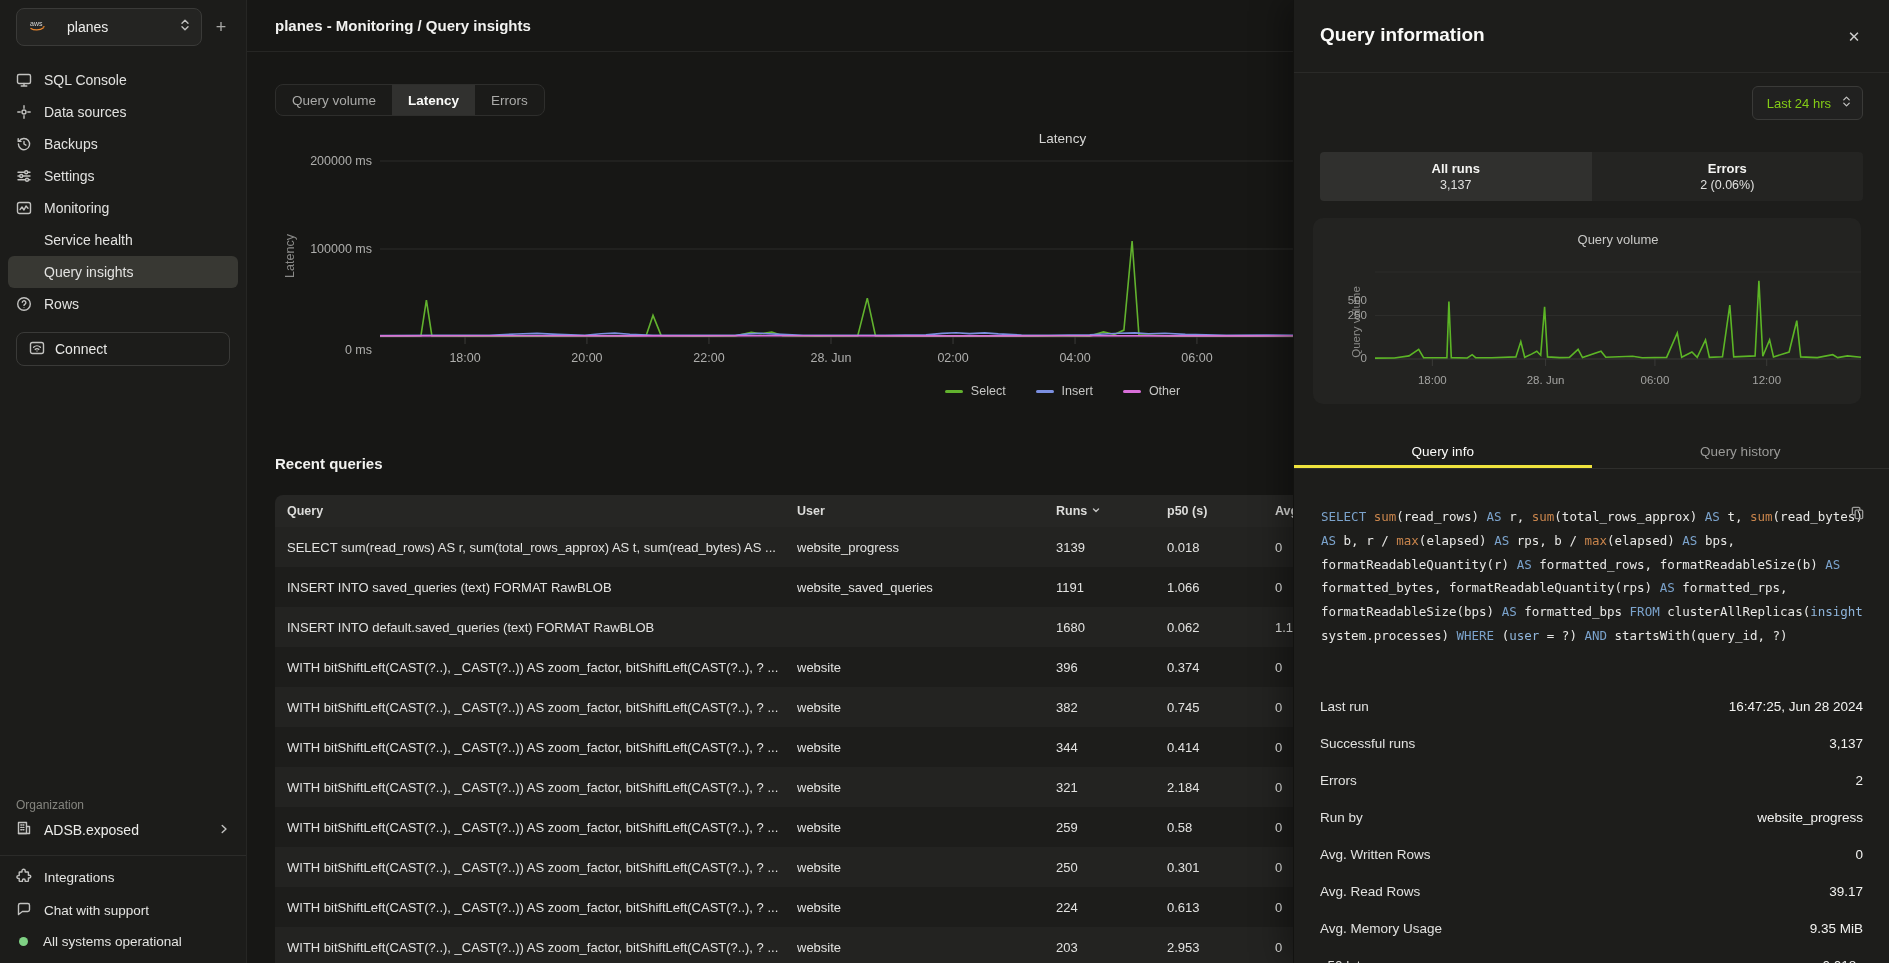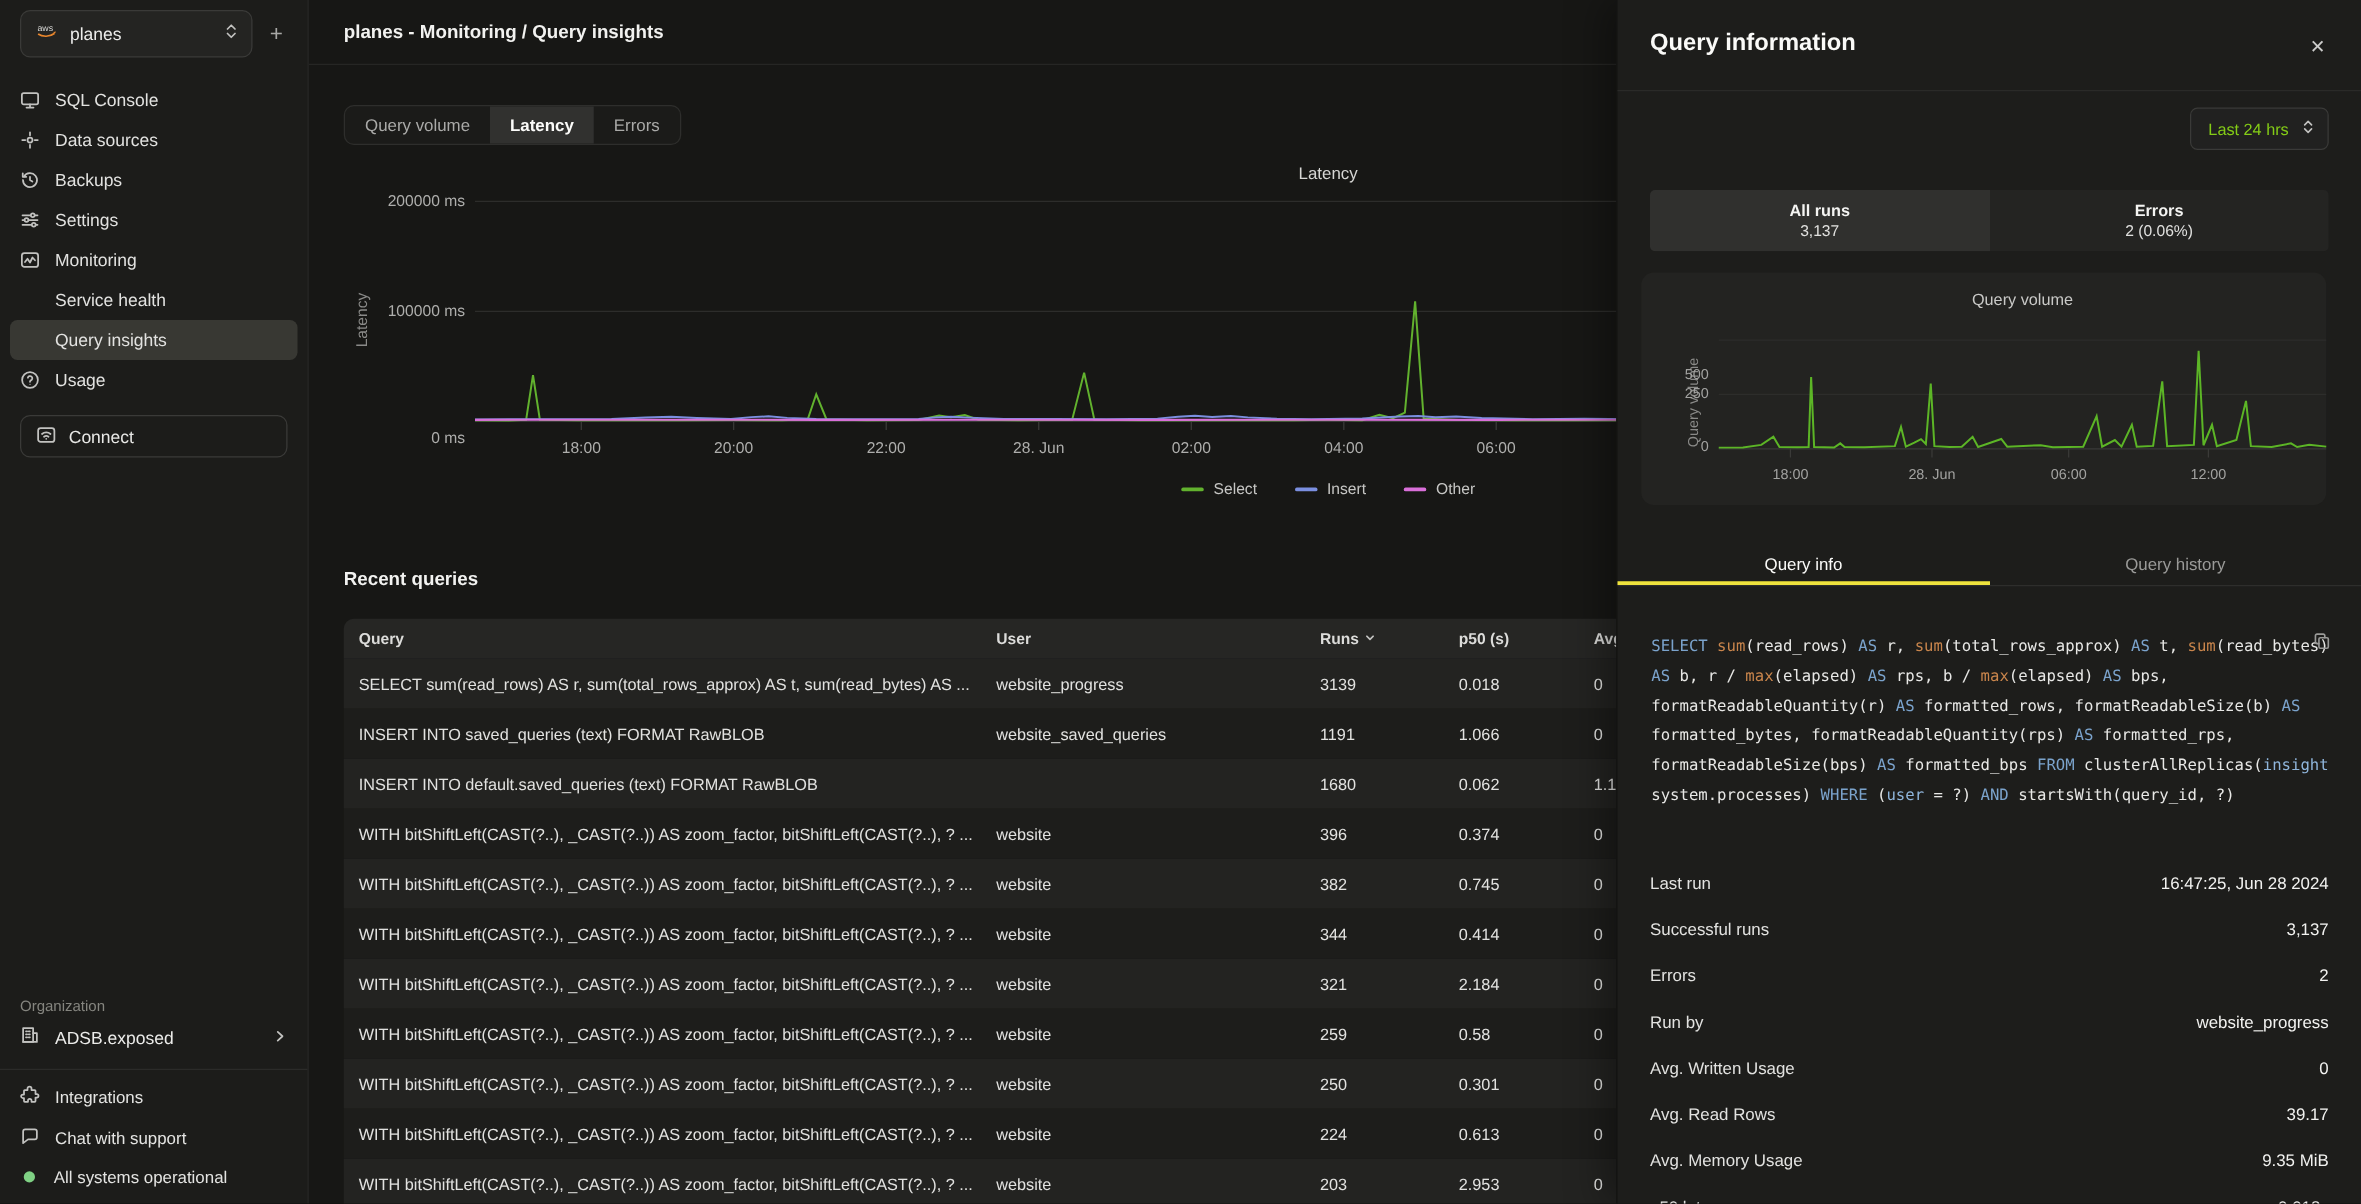--- a/index.html
+++ b/index.html
@@ -10,21 +10,21 @@
   
   .sidebar{position:absolute;left:0;top:0;bottom:0;width:247px;background:#1c1c1a;
            border-right:1px solid #262624;display:flex;flex-direction:column;z-index:5;}
   .brand-row{display:flex;align-items:center;gap:10px;padding:16px 14px 10px 16px;}
   .brand-name{font-size:16px;font-weight:700;color:#fafaf8;letter-spacing:.2px;}
   .notif-dot{width:11px;height:11px;border-radius:50%;background:#c99090;margin-left:auto;}
   .avatar{width:26px;height:26px;border-radius:50%;background:#a3aeb9;color:#2c363f;
           font-size:11px;font-weight:700;display:flex;align-items:center;justify-content:center;}
   .service-row{display:flex;align-items:center;gap:8px;padding:8px 14px 14px 16px;}
   .service-select{flex:1;height:38px;background:#242422;border:1px solid #3a3a38;border-radius:8px;
-                  display:flex;align-items:center;gap:9px;padding:0 10px 0 12px;cursor:pointer;}
+                  display:flex;align-items:center;gap:20px;padding:0 10px 0 12px;cursor:pointer;}
   .service-select .svc-label{flex:1;font-size:14px;color:#ededeb;}
   .add-service{color:#a8a8a6;font-size:18px;width:22px;text-align:center;cursor:pointer;}
   .nav{padding:4px 8px 0 8px;}
   .nav-item{display:flex;align-items:center;gap:12px;height:32px;padding:0 8px;border-radius:6px;
             font-size:14px;color:#e2e2e0;cursor:pointer;}
   .nav-item .ico{width:16px;height:16px;display:flex;align-items:center;justify-content:center;flex:none;}
   .nav-sub{padding-left:36px;}
   .nav-sub.active{background:#37372f;background:#383833;}
   .connect-wrap{padding:12px 16px 0 16px;}
   .connect-btn{height:34px;border:1px solid #3a3a38;border-radius:8px;display:flex;align-items:center;
@@ -184,21 +184,21 @@
         <span>Query insights</span>
       </div>
       <div class="nav-item">
         <span class="ico">
             <svg class="icon" width="16" height="16" viewBox="0 0 16 16">
               <circle cx="8" cy="8" r="6.3"></circle>
               <path d="M6.3 6.2a1.8 1.8 0 1 1 2.4 2.1c-.5.3-.7.6-.7 1.1"></path>
               <circle cx="8" cy="11.4" r="0.5" fill="#c2c2c0" stroke="none"></circle>
             </svg>
           </span>
-        <span>Usage</span>
+        <span>Rows</span>
       </div>
     </div>
 
     <div class="connect-wrap">
       <div class="connect-btn">
         <span class="ico"><svg class="icon" width="16" height="16" viewBox="0 0 16 16">
               <rect x="1.5" y="2.5" width="13" height="11" rx="2"></rect>
               <path d="M4.6 7.2a5 5 0 0 1 6.8 0M6.2 9.4a2.8 2.8 0 0 1 3.6 0"></path>
               <circle cx="8" cy="11" r="0.7" fill="#c2c2c0" stroke="none"></circle>
             </svg></span>
@@ -489,21 +489,21 @@
           <span class="stat-label">Errors</span>
           <span class="stat-value">2</span>
         </div>
 
         <div class="stat-row">
           <span class="stat-label">Run by</span>
           <span class="stat-value">website_progress</span>
         </div>
 
         <div class="stat-row">
-          <span class="stat-label">Avg. Written Usage</span>
+          <span class="stat-label">Avg. Written Rows</span>
           <span class="stat-value">0</span>
         </div>
 
         <div class="stat-row">
           <span class="stat-label">Avg. Read Rows</span>
           <span class="stat-value">39.17</span>
         </div>
 
         <div class="stat-row">
           <span class="stat-label">Avg. Memory Usage</span>

